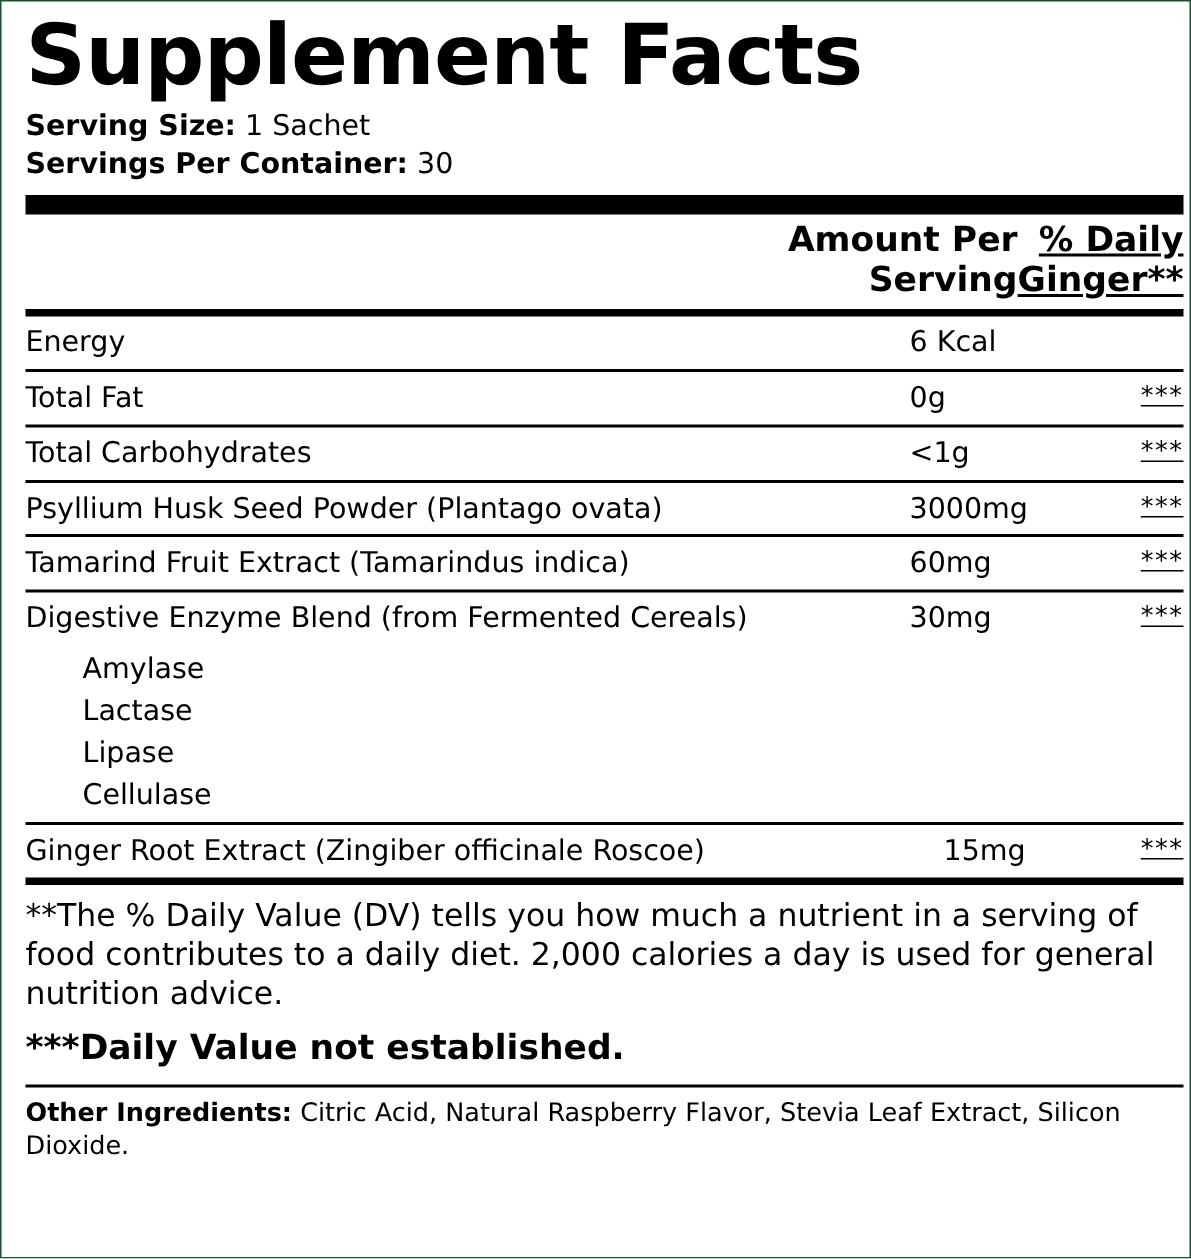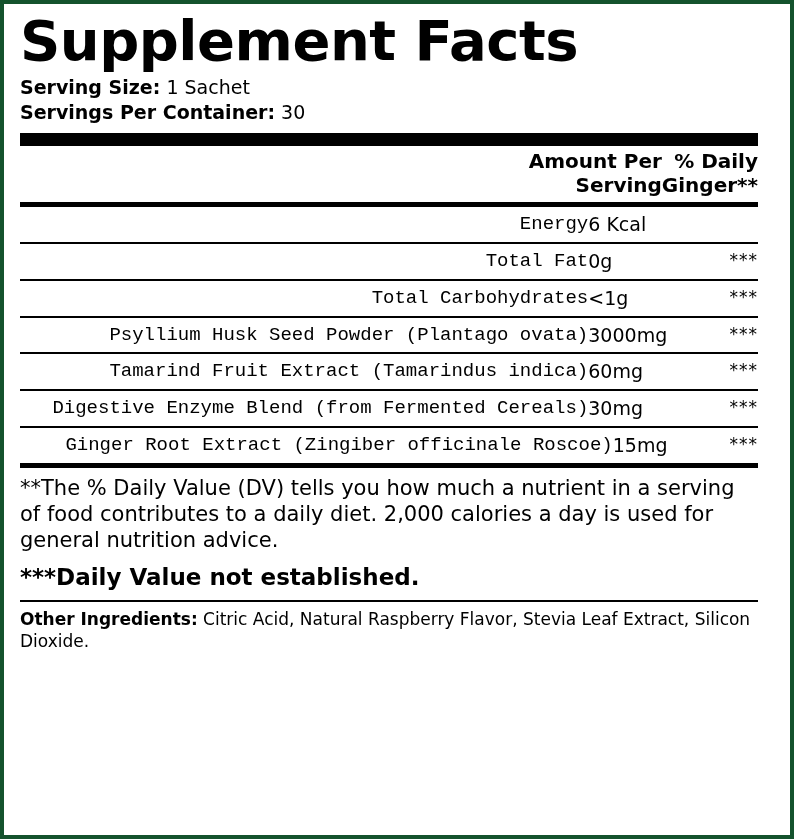--- a/index.html
+++ b/index.html
@@ -11,22 +11,22 @@
     width: 794px;
     height: 839px;
     font-family: "DejaVu Sans", sans-serif;
     color: #000000;
     -webkit-font-smoothing: antialiased;
   }
   .panel {
     box-sizing: border-box;
     width: 794px;
     height: 839px;
-    border: 4px solid #14532d;
-    padding: 6px 32px 0 16px;
+    border: 1px solid #14532d;
+    padding: 6px 4px 0 16px;
   }
   .title {
     font-size: 56px;
     font-weight: bold;
     letter-spacing: -0.5px;
     line-height: 1.05;
     margin: 2px 0 4px 0;
     white-space: nowrap;
   }
   .serving-line {
@@ -53,35 +53,36 @@
   }
   table.facts {
     width: 100%;
     border-collapse: collapse;
     font-size: 19px;
   }
   table.facts td {
     padding: 0;
     vertical-align: top;
   }
-  .col-name { text-align: right; font-family: Liberation Mono, monospace; }
+  .col-name { text-align: left; }
   .col-amt {
     text-align: left;
     white-space: nowrap;
     padding-left: 8px !important;
   }
   .col-dv {
     text-align: right;
     white-space: nowrap;
     width: 86px;
     padding-left: 10px !important;
+    text-decoration: underline;
   }
   .hdr-row td {
     font-weight: bold;
-    font-size: 20px;
+    font-size: 23px;
     line-height: 1.18;
     padding: 4px 0 5px 0 !important;
   }
   .hdr-row .col-amt, .hdr-row .col-dv {
     text-align: right;
   }
   .row td {
     padding: 6px 0 6px 0 !important;
     line-height: 1.2;
   }
@@ -217,20 +218,26 @@
         </tr>
 
     <tr class="row">
       <td class="col-name">Digestive Enzyme Blend (from Fermented Cereals)</td>
       <td class="col-amt">30mg</td>
       <td class="col-dv">***</td>
     </tr>
   </tbody>
     </table>
 
+  <ul class="sub-list">
+    <li>Amylase</li>
+    <li>Lactase</li>
+    <li>Lipase</li>
+    <li>Cellulase</li>
+  </ul>
 
   <div class="rule-thin"></div>
 
   <table class="facts">
     <tbody>
         <tr class="row">
       <td class="col-name">Ginger Root Extract (Zingiber officinale Roscoe)</td>
       <td class="col-amt">15mg</td>
       <td class="col-dv">***</td>
     </tr>

